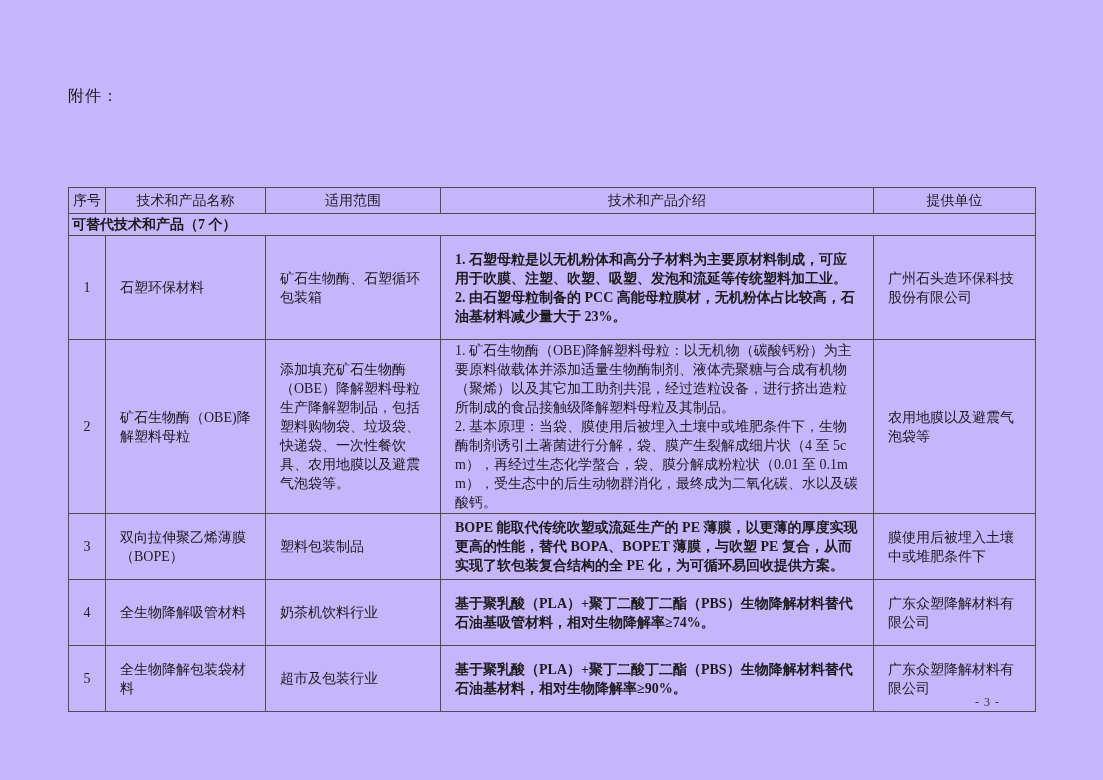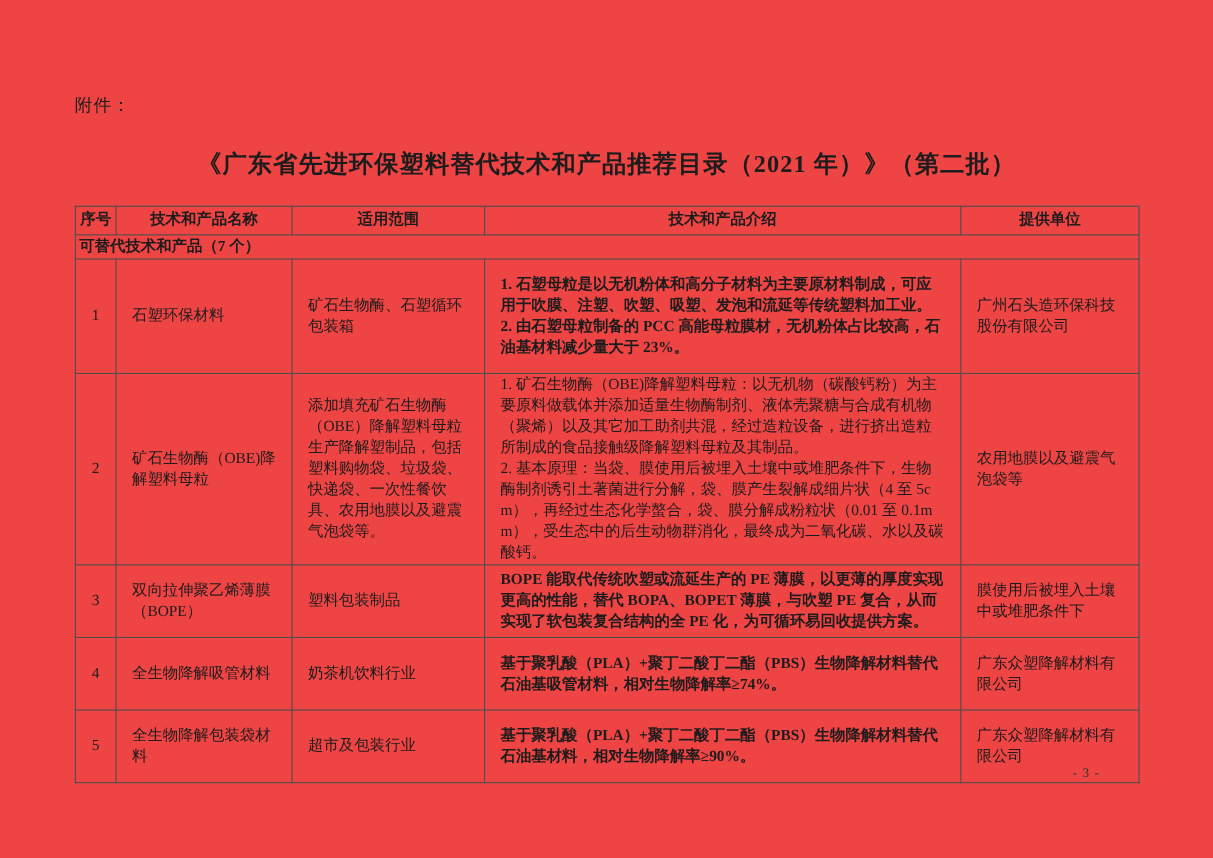--- a/index.html
+++ b/index.html
@@ -1,19 +1,19 @@
 <!DOCTYPE html>
 <html><head>
 <meta charset="utf-8">
 <style>
   html,body{margin:0;padding:0;background:#ffffff;}
   .page{
     position:relative;
     width:1103px;height:780px;
-    background:#ef4444;
+    background:#c4b5fd;
     color:#1c1c1c;
     font-family:"Liberation Serif","DejaVu Serif",serif;
     overflow:hidden;
   }
   .attachment{
     position:absolute;left:68px;top:86px;
     font-size:16px;letter-spacing:1px;
   }
   .doc-title{
     position:absolute;left:0;right:0;top:134px;
@@ -25,21 +25,21 @@
   }
   .doc-table th,.doc-table td{
     border:1px solid #4d4d4d;
     font-size:14px;line-height:19px;
     padding:1px 14px;
     vertical-align:middle;
     overflow:hidden;
     word-break:break-all;
   }
   .doc-table th{
-    font-weight:bold;text-align:center;height:23px;padding:1px 2px;
+    font-weight:normal;text-align:center;height:23px;padding:1px 2px;
   }
   tr.section td{
     font-weight:bold;height:19px;text-align:left;padding-left:3px;
   }
   .c-no{text-align:center;}
   .c-name,.c-scope,.c-prov{text-align:left;}
   .c-intro{text-align:left;padding:1px 3px;}
   .pre{white-space:pre-wrap;}
   .bold{font-weight:bold;}
   tr.r1{height:104px;}
@@ -52,21 +52,20 @@
     font-size:12px;letter-spacing:1px;color:#333;
   }
 </style>
 </head>
 <body>
 
 <div class="page">
 
   <div class="attachment">附件：</div>
 
-  <div class="doc-title">《广东省先进环保塑料替代技术和产品推荐目录（2021 年）》（第二批）</div>
 
   <table class="doc-table">
     <colgroup>
       <col style="width:37px">
       <col style="width:160px">
       <col style="width:175px">
       <col style="width:433px">
       <col style="width:162px">
     </colgroup>
     <thead>

